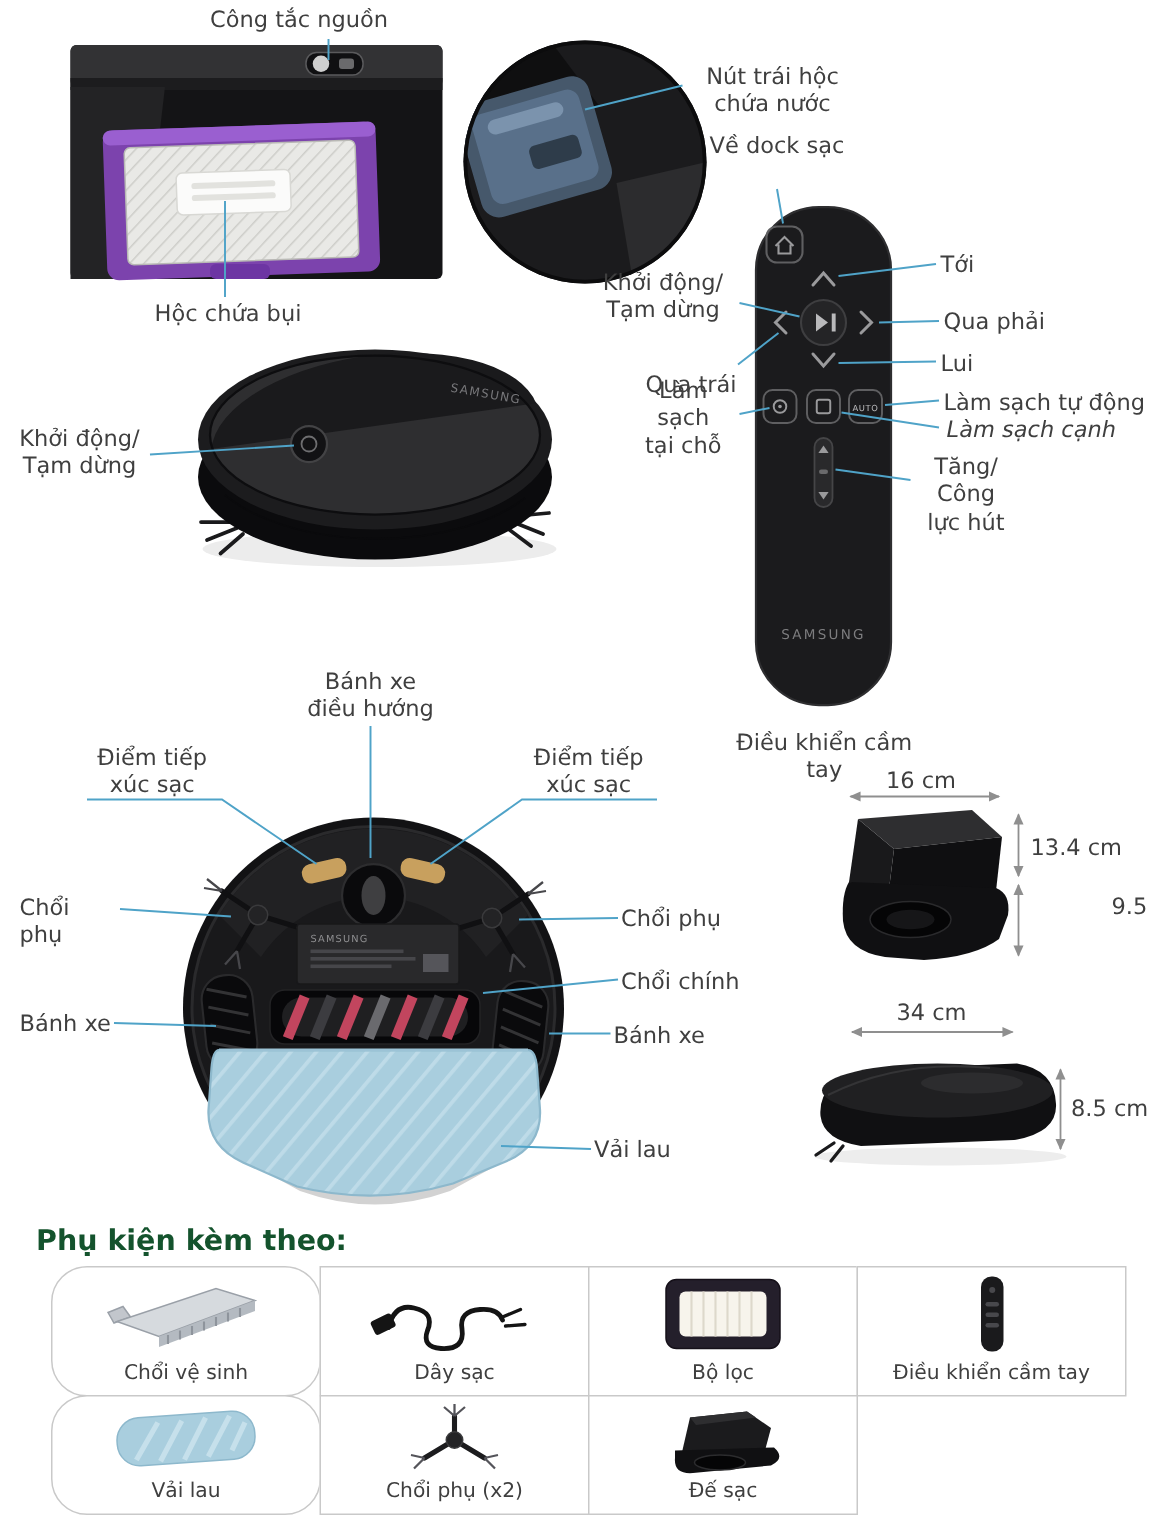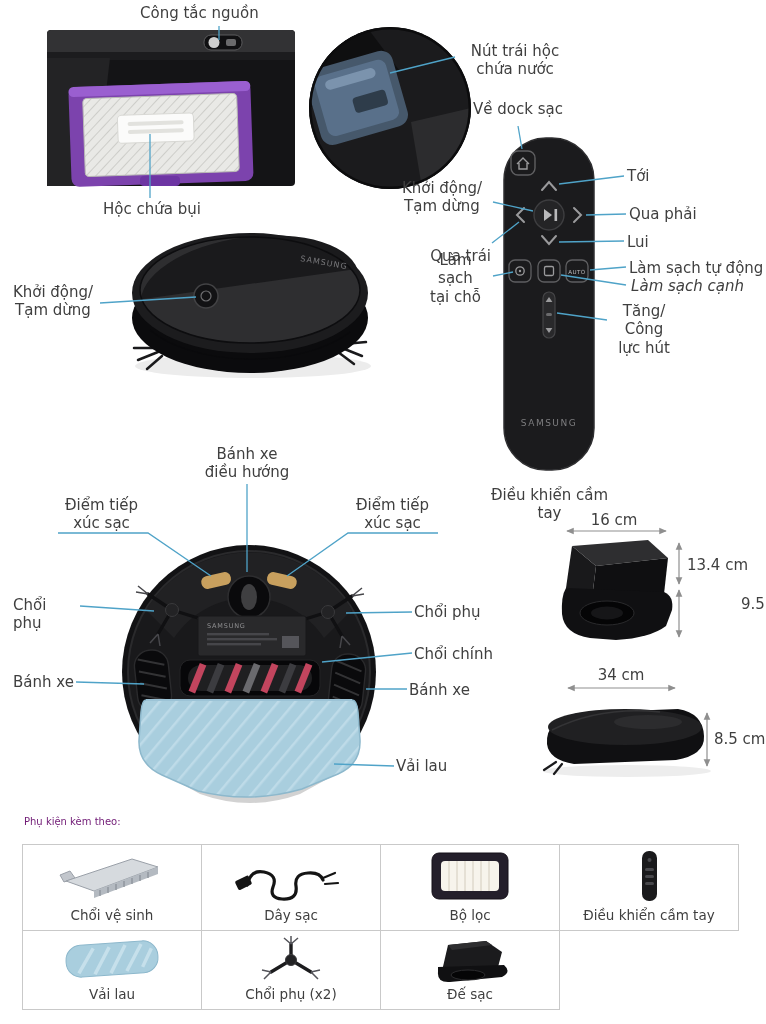--- a/index.html
+++ b/index.html
@@ -4,29 +4,29 @@
 <style>
   html,body{margin:0;padding:0;background:#fff;}
   .stage{
     position:relative;width:766px;height:1024px;background:#fff;overflow:hidden;
     font-family:"DejaVu Sans","Liberation Sans",sans-serif;color:#3f3f3f;
   }
   .layer{position:absolute;left:0;top:0;}
   .callout{position:absolute;font-size:15px;line-height:1.22;color:#3f3f3f;}
   .callout span{display:block;}
   .dim{position:absolute;font-size:15px;color:#3f3f3f;}
-  .acc-title{position:absolute;left:24px;top:816px;font-size:10px;color:#701a75;}
+  .acc-title{position:absolute;left:24px;top:816px;font-size:19px;color:#14532d;font-weight:bold;}
   .acc-table{position:absolute;left:22px;top:844px;}
   .acc-row{display:flex;}
   .acc-cell{
     width:180px;border:1px solid #c9c9c9;margin-left:-1px;margin-top:-1px;
     box-sizing:border-box;display:flex;flex-direction:column;align-items:center;
     justify-content:flex-end;background:#fff;
   }
-  .acc-row .acc-cell:first-child{margin-left:0;}
+  .acc-row .acc-cell:first-child{margin-left:12px;border-radius:24px;}
   .acc-row1 .acc-cell{height:87px;margin-top:0;}
   .acc-row2 .acc-cell{height:80px;}
   .acc-icon{flex:1;display:flex;align-items:center;justify-content:center;width:100%;}
   .acc-label{font-size:13.5px;color:#3f3f3f;padding-bottom:7px;text-align:center;}
 </style>
 </head>
 <body>
 
 <div class="stage">
 
@@ -283,21 +283,21 @@
 <div class="callout" style="left:140px;top:4px;width:150px;text-align:left;">
   <span>Công tắc nguồn</span>
 </div>
 <div class="callout" style="left:455px;top:42px;width:120px;text-align:center;">
   <span>Nút trái hộc</span>
   <span>chứa nước</span>
 </div>
 <div class="callout" style="left:77px;top:200px;width:150px;text-align:center;">
   <span>Hộc chứa bụi</span>
 </div>
-<div class="callout" style="left:468px;top:100px;width:100px;text-align:center;">
+<div class="callout" style="left:468px;top:88px;width:100px;text-align:center;">
   <span>Về dock sạc</span>
 </div>
 <div class="callout" style="left:627px;top:167px;width:50px;text-align:left;">
   <span>Tới</span>
 </div>
 <div class="callout" style="left:393px;top:179px;width:98px;text-align:center;">
   <span>Khởi động/</span>
   <span>Tạm dừng</span>
 </div>
 <div class="callout" style="left:629px;top:205px;width:75px;text-align:left;">

